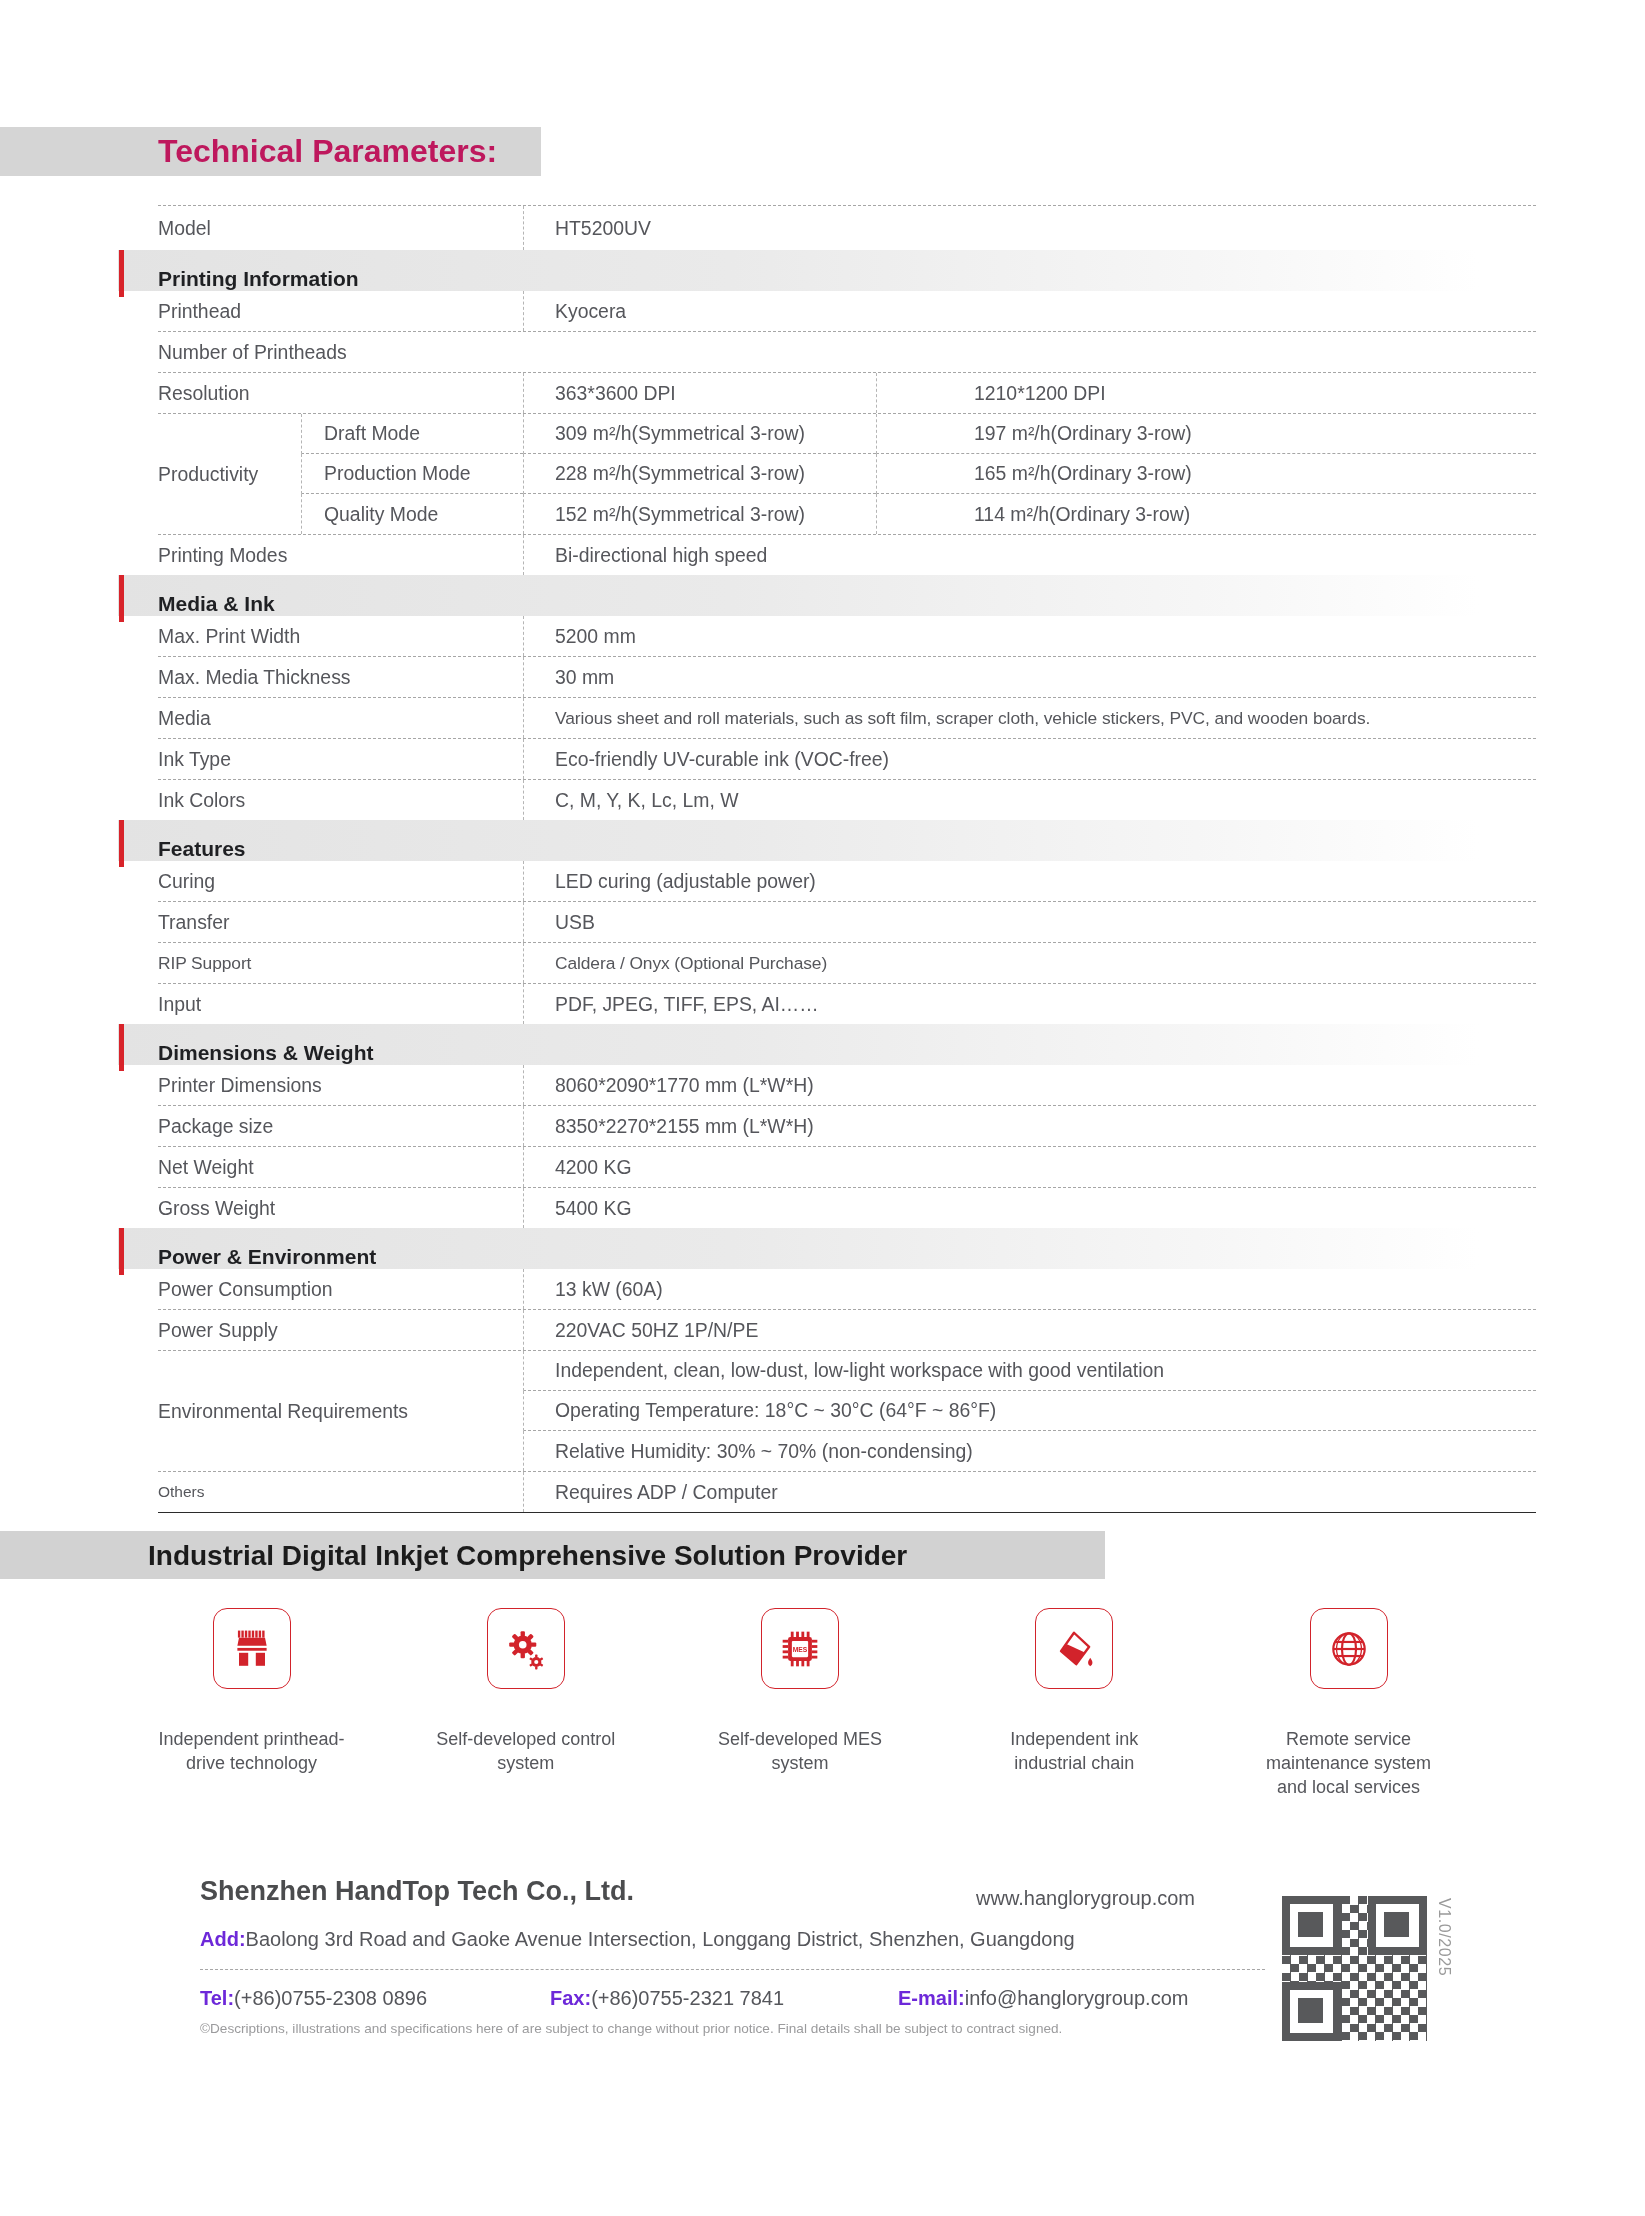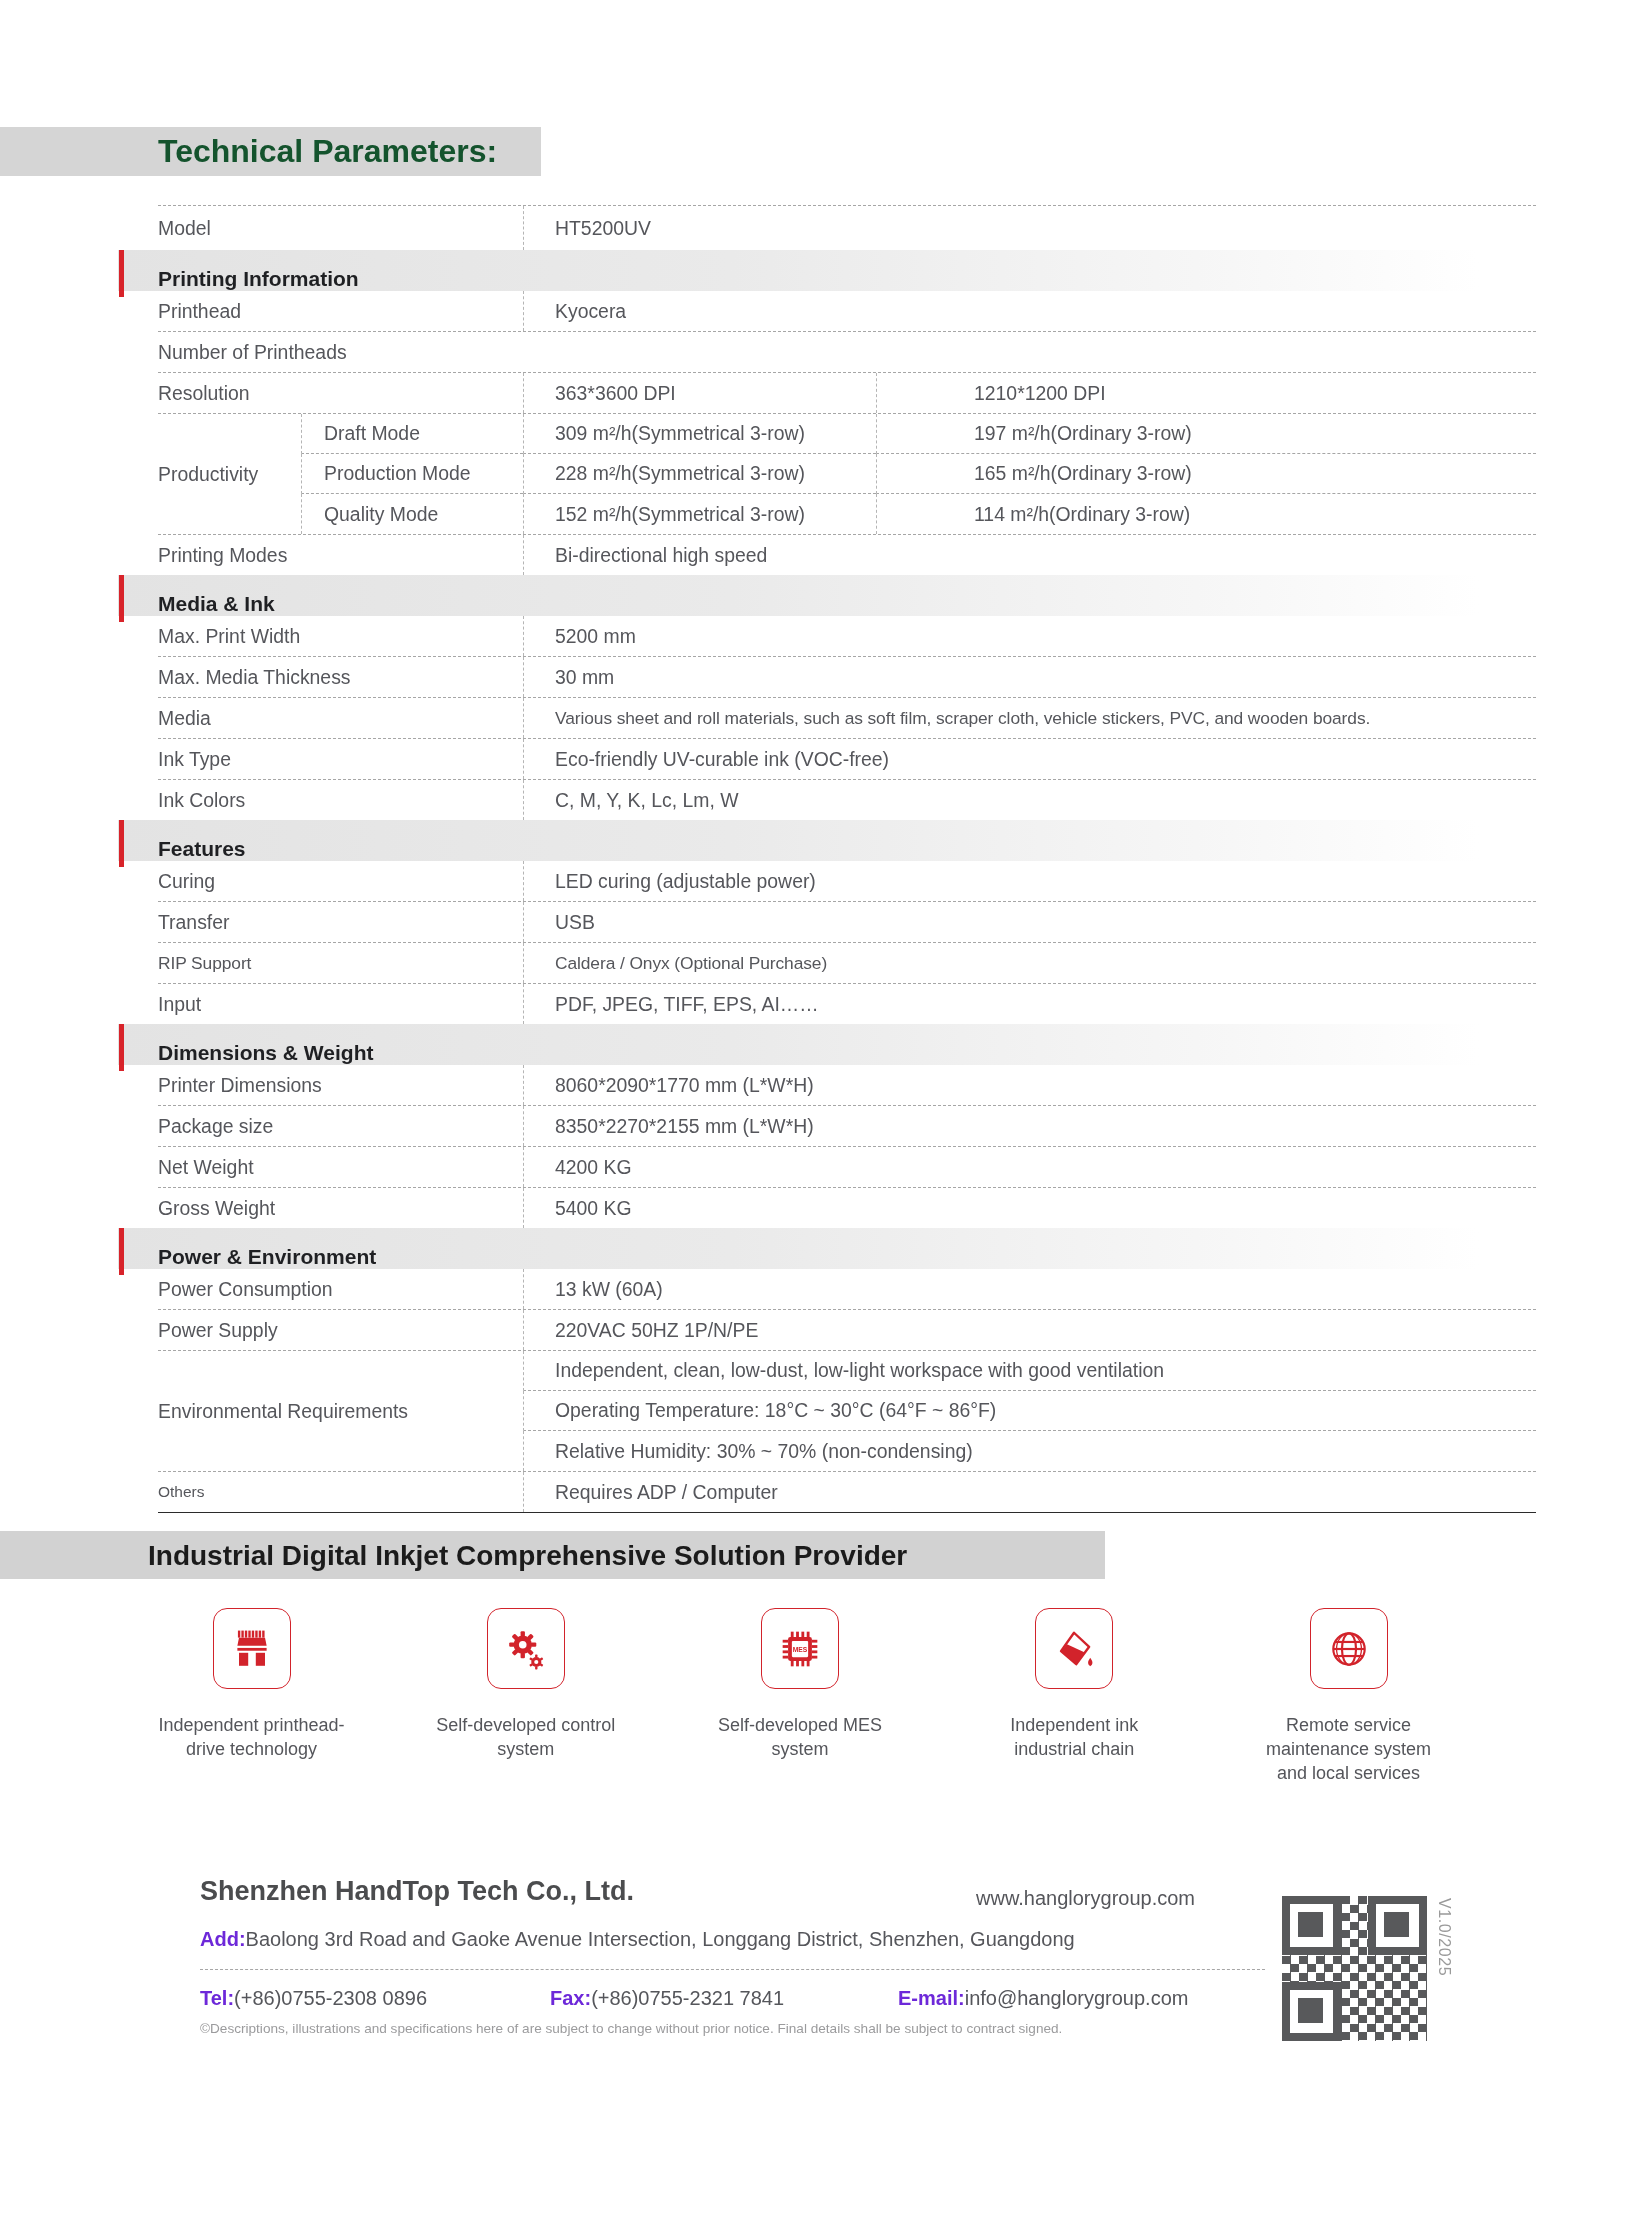--- a/index.html
+++ b/index.html
@@ -1,21 +1,21 @@
 <!DOCTYPE html>
 <html style="font-size:10.3px"><head>
 <meta charset="utf-8">
 <style>
   html,body{margin:0;padding:0;background:#ffffff;}
   .page{position:relative;width:1646px;height:2216px;background:#ffffff;
         font-family:"Liberation Sans", sans-serif;color:#55565b;overflow:hidden;}
 
   
   .title-band{position:absolute;left:0;top:127px;width:541px;height:49px;background:#d5d5d5;}
-  .title-band .t{padding-left:158px;line-height:49px;font-size:32px;font-weight:bold;color:#14532d;}
+  .title-band .t{padding-left:158px;line-height:49px;font-size:32px;font-weight:bold;color:#be185d;}
 
   
   .spec-table{position:absolute;left:158px;top:205px;width:1378px;
               border-top:0.6px dashed #a6a6a6;border-bottom:1.9px solid #2b2b2b;}
   .trow{display:grid;grid-template-columns:365px 1fr;height:40px;}
   .trow.model{height:44px;}
   .cell{display:flex;align-items:center;font-size:19.4px;color:#55565b;}
   .cell.label{padding-right:13px;}
   .cell.value{border-left:0.6px dashed #b5b5b5;padding-left:31px;}
   .trow3{grid-template-columns:365px 353px 1fr;}
@@ -47,21 +47,21 @@
   .env-grid .rdash{border-bottom:0.6px dashed #a6a6a6;}
 
   
   .sol-band{position:absolute;left:0;top:1531px;width:1105px;height:48px;background:#d2d2d2;}
   .sol-band .t{padding-left:148px;line-height:49px;font-size:28px;font-weight:bold;color:#1b1b1b;}
   .sol-strip{position:absolute;left:158px;top:1608px;width:1284px;display:flex;justify-content:space-between;}
   .sol-item{width:187px;display:flex;flex-direction:column;align-items:center;}
   .icon-box{width:76px;height:79px;border:1.9px solid #d2232b;border-radius:14px;background:#ffffff;
             display:flex;align-items:center;justify-content:center;}
   .icon-box svg{width:52px;height:52px;}
-  .sol-caption{margin-top:24px;font-size:18px;line-height:24px;color:#55565b;text-align:center;}
+  .sol-caption{margin-top:38px;font-size:18px;line-height:24px;color:#55565b;text-align:center;}
 
   
   .f-company{position:absolute;left:200px;top:1876px;font-size:27px;font-weight:bold;color:#4b4c4e;}
   .f-site{position:absolute;left:976px;top:1887px;font-size:20px;color:#55565b;}
   .f-add{position:absolute;left:200px;top:1928px;font-size:20px;color:#55565b;}
   .f-add b,.f-contact b{color:#6d28d9;}
   .f-divider{position:absolute;left:200px;top:1969px;width:1065px;border-top:0.6px dashed #a6a6a6;}
   .f-contact{position:absolute;top:1987px;font-size:20px;color:#55565b;}
   .f-tel{left:200px;} .f-fax{left:550px;} .f-mail{left:898px;}
   .f-copy{position:absolute;left:200px;top:2021px;font-size:13.6px;color:#9b9b9d;}

